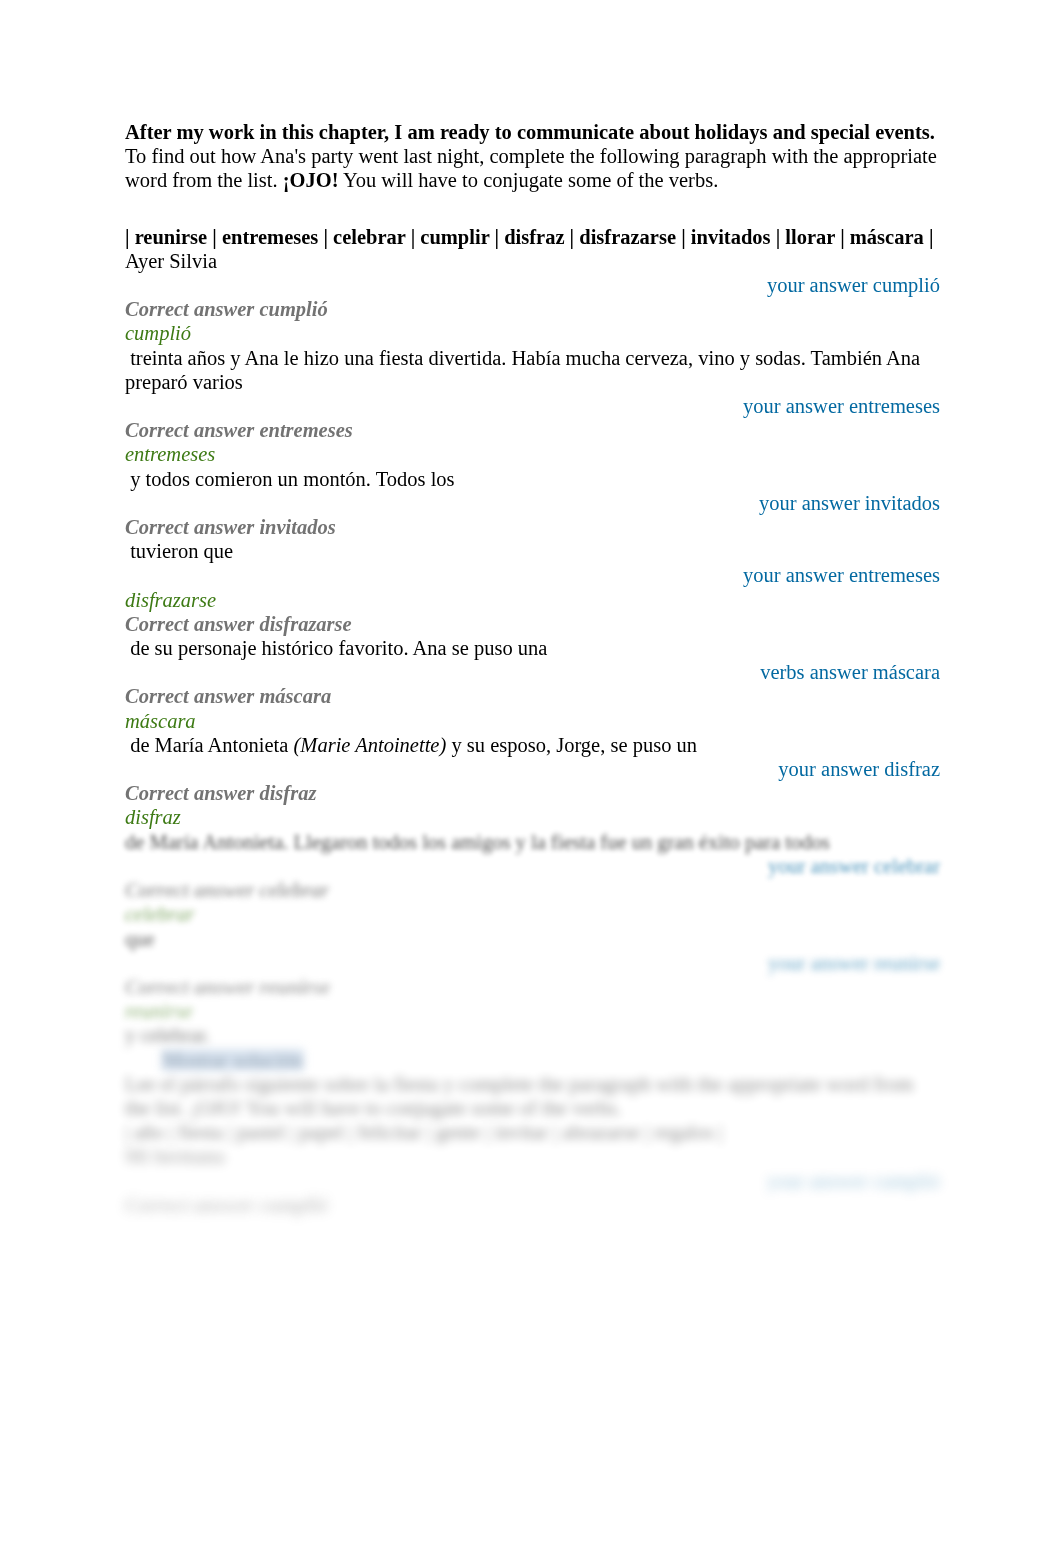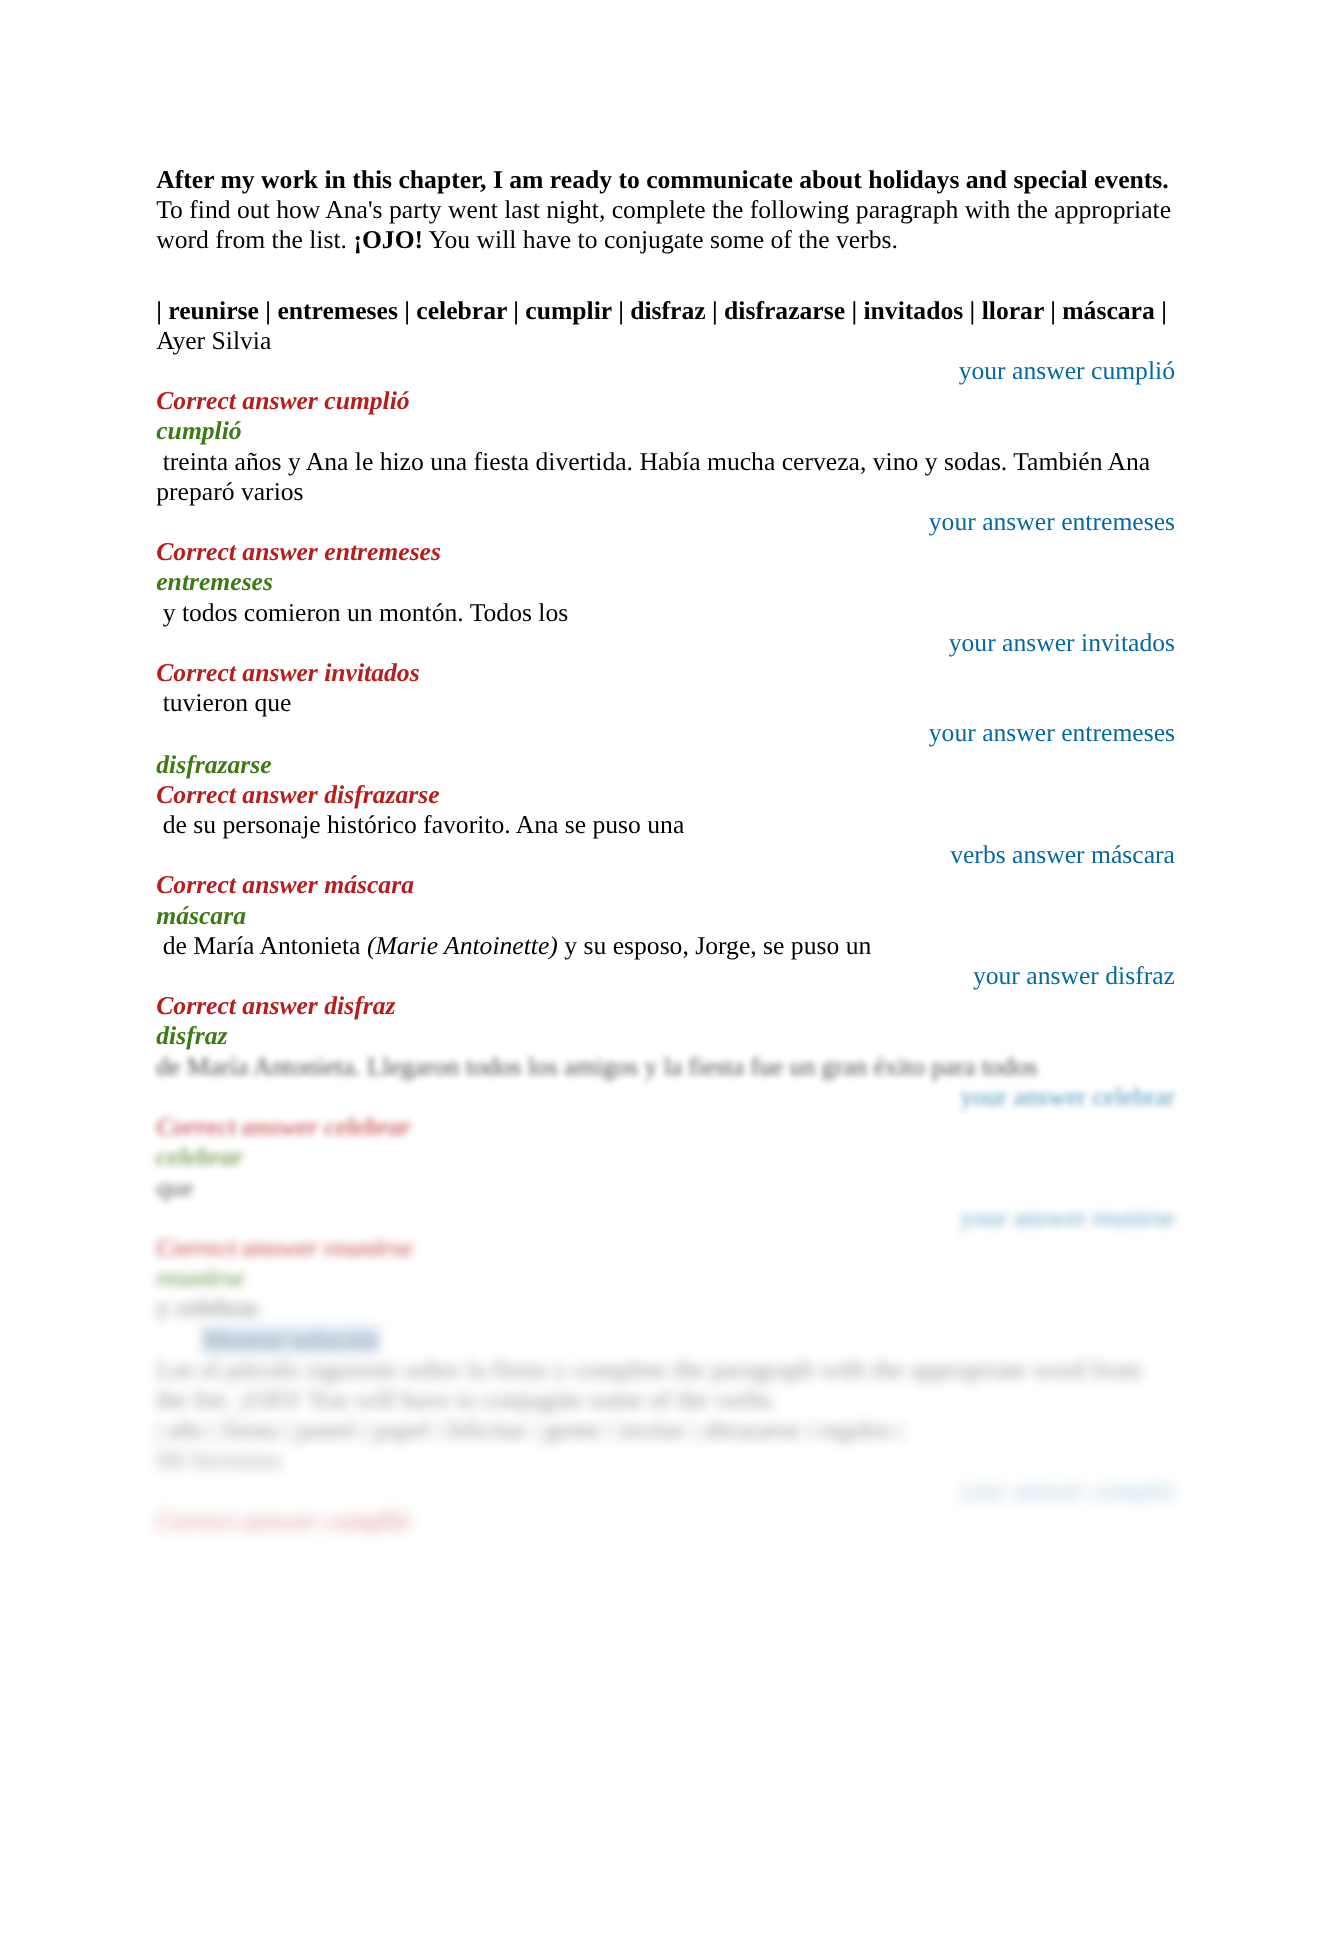--- a/index.html
+++ b/index.html
@@ -11,48 +11,48 @@
     width: 1062px;
     height: 1556px;
     position: relative;
     font-family: "Liberation Serif", "DejaVu Serif", serif;
     color: #000000;
     overflow: hidden;
   }
   .page {
     position: absolute;
     left: 125px;
-    top: 132px;
+    top: 120px;
     width: 815px;
   }
   .line {
     font-size: 20.5px;
     line-height: 24.2px;
     white-space: pre-wrap;
     word-wrap: break-word;
   }
   .heading {
     font-weight: bold;
   }
   .wordbank {
     font-weight: bold;
     margin-top: 32px;
   }
   .your-answer {
     color: #0369a1;
     text-align: right;
   }
   .correct-answer {
-    color: #b91c1c;
+    color: #737373;
     font-weight: bold;
     font-style: italic;
   }
   .answer-word {
     color: #3d7a14;
-    font-weight: bold;
+    font-weight: normal;
     font-style: italic;
   }
   .narrative {
     color: #000000;
   }
   .ital {
     font-style: italic;
   }
   
   .blurred-region {

